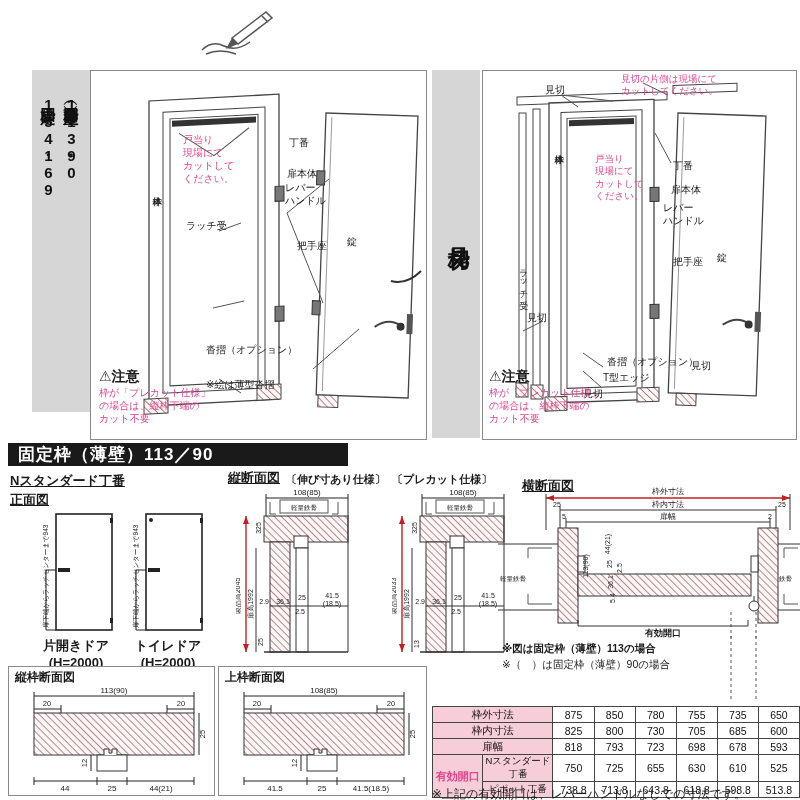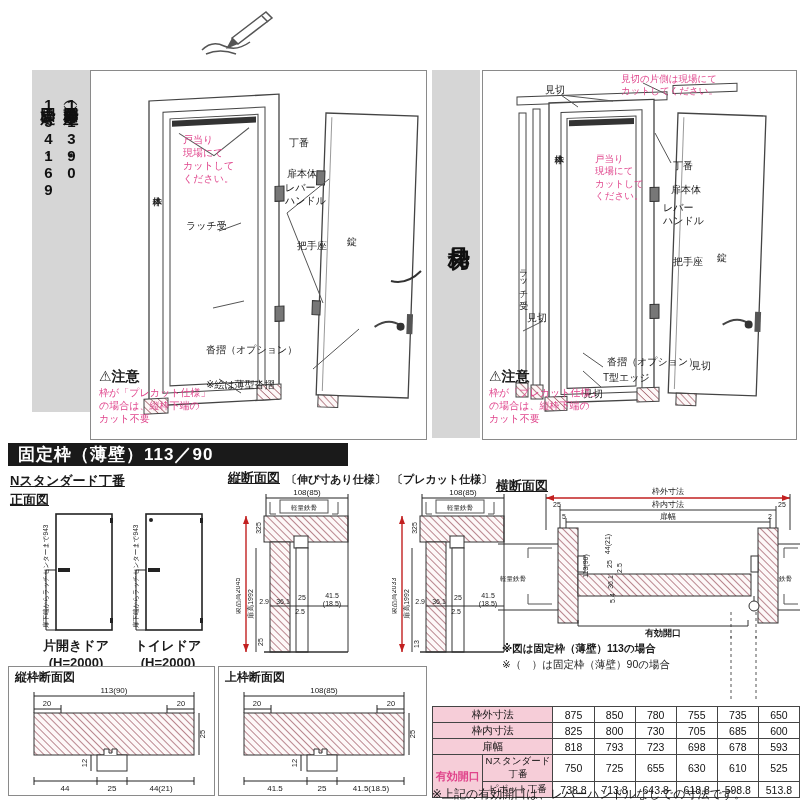--- a/index.html
+++ b/index.html
@@ -294,21 +294,21 @@
   <text transform="rotate(-90 27 158)" x="27" y="158" font-size="7" text-anchor="middle">13</text>
   <line x1="34" y1="120" x2="112" y2="120" stroke="#333"></line>
   <text x="33" y="118" font-size="7" text-anchor="end">2.9</text>
   <text x="47" y="118" font-size="7" text-anchor="middle">36.1</text>
   <text x="66" y="114" font-size="7" text-anchor="middle">25</text>
   <text x="64" y="128" font-size="7" text-anchor="middle">2.5</text>
   <text x="96" y="112" font-size="7" text-anchor="middle">41.5</text>
   <text x="96" y="120" font-size="7" text-anchor="middle">(18.5)</text>
 </svg>
 
-<div class="lbl b ul" style="left:496px;top:478px;font-size:13px;">横断面図</div>
+<div class="lbl b ul" style="left:522px;top:478px;font-size:13px;">横断面図</div>
 <svg class="abs" style="left:498px;top:486px;" width="302" height="152">
   <text x="170" y="8" font-size="8" text-anchor="middle">枠外寸法</text>
   <line x1="48" y1="12" x2="292" y2="12" stroke="#c22020" stroke-width="1.4"></line>
   <polygon points="48,12 56,9 56,15" fill="#c22020"></polygon>
   <polygon points="292,12 284,9 284,15" fill="#c22020"></polygon>
   <line x1="48" y1="8" x2="48" y2="44" stroke="#333"></line>
   <line x1="292" y1="8" x2="292" y2="44" stroke="#333"></line>
   <text x="55" y="21" font-size="7">25</text>
   <text x="280" y="21" font-size="7">25</text>
   <text x="170" y="21" font-size="8" text-anchor="middle">枠内寸法</text>

